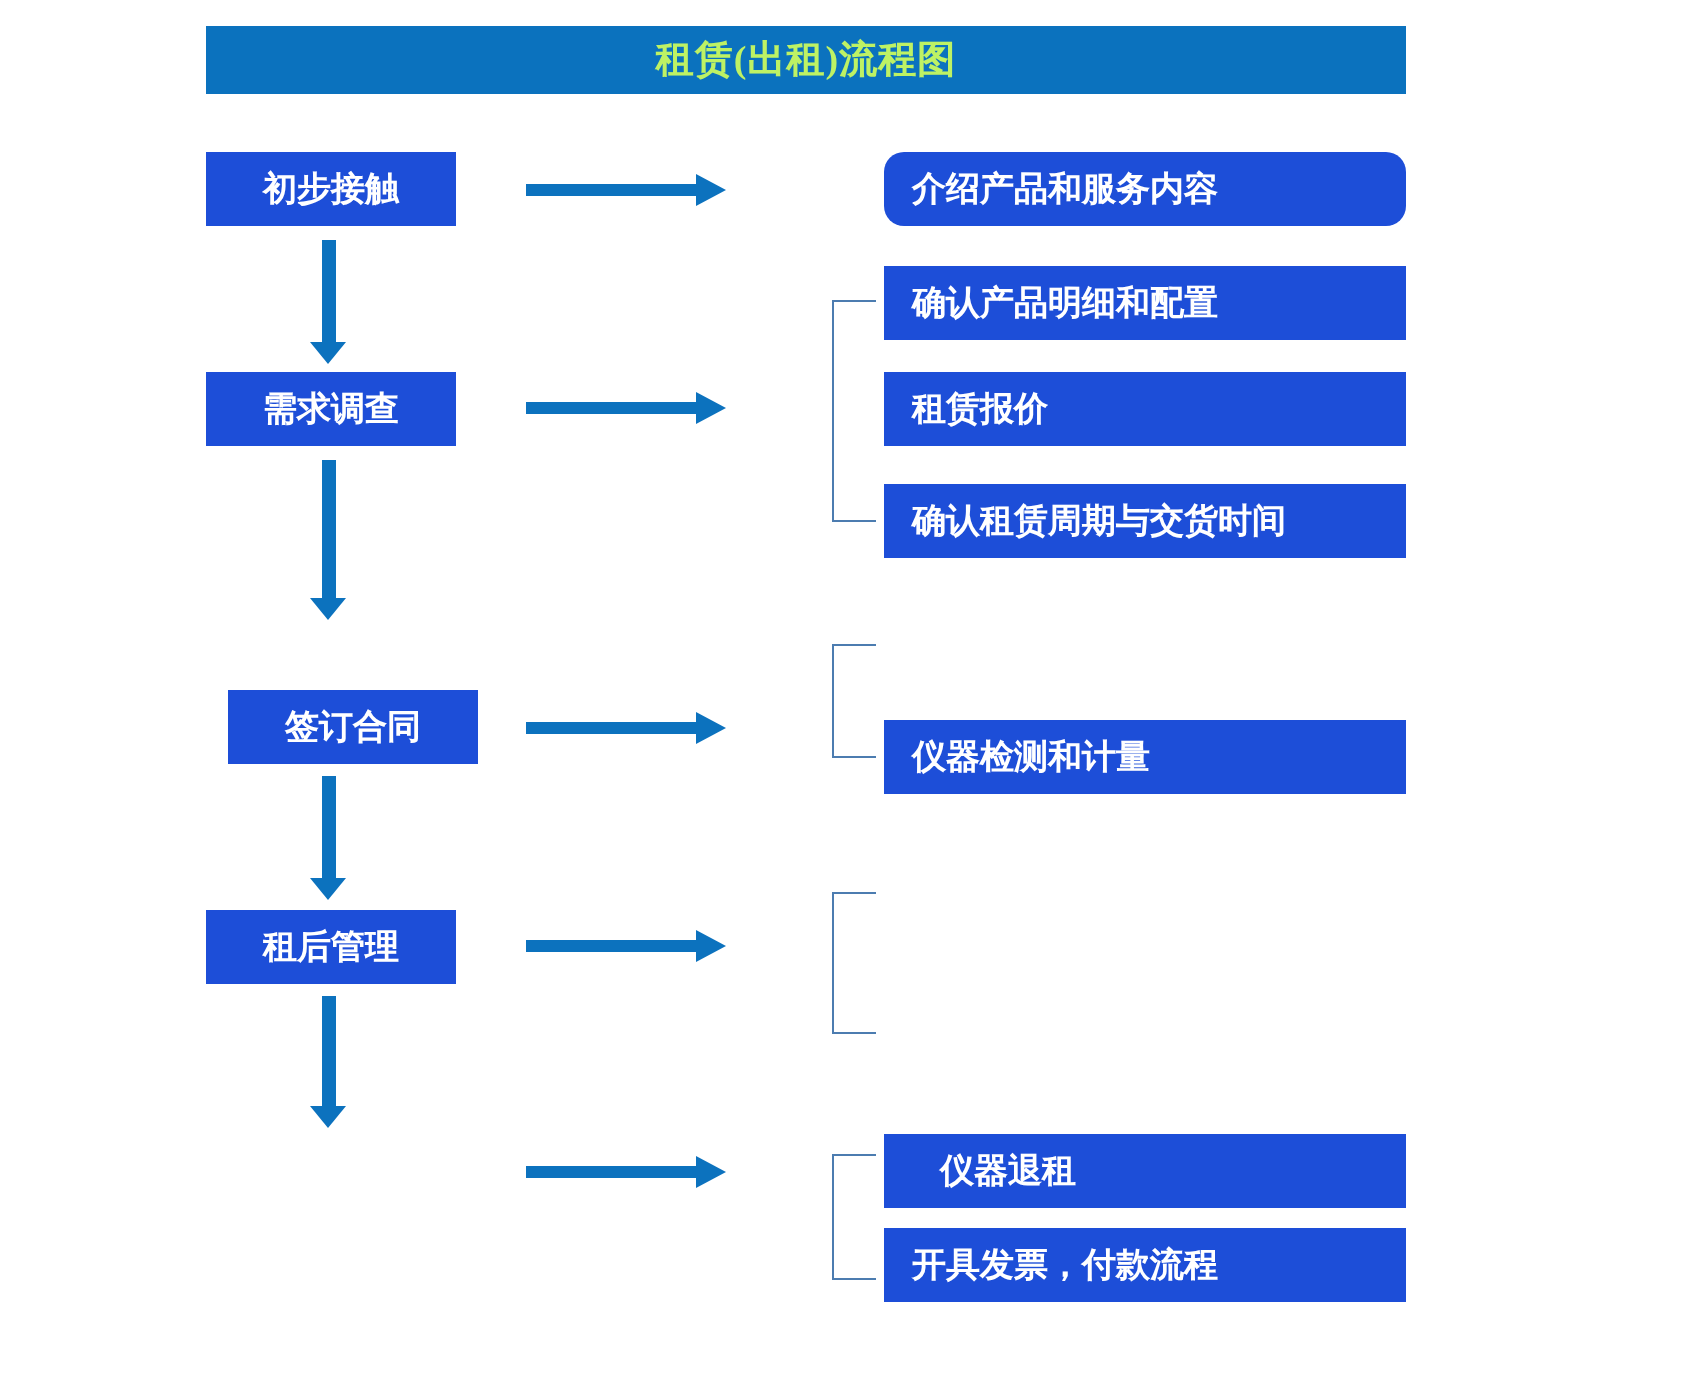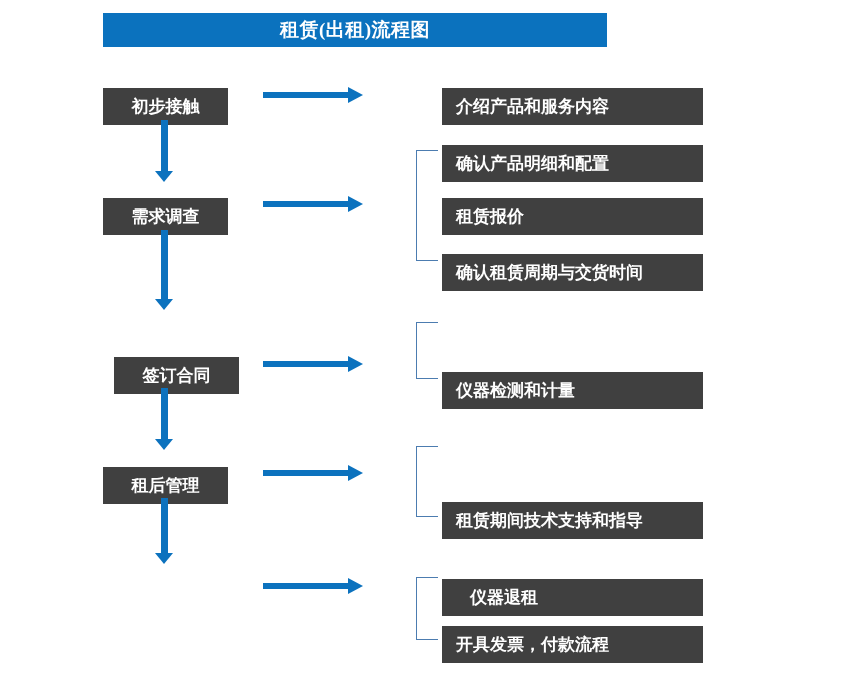--- a/index.html
+++ b/index.html
@@ -1,30 +1,30 @@
 <!DOCTYPE html>
 <html><head>
 <meta charset="utf-8">
 <style>
   html,body{margin:0;padding:0;background:#ffffff;}
   body{width:844px;height:688px;position:relative;overflow:hidden;
        font-family:"Liberation Serif","DejaVu Serif",serif;}
   .canvas{position:absolute;left:0;top:0;width:844px;height:688px;}
 
   .title-bar{
-    position:absolute;left:103px;top:13px;width:504px;height:34px;
-    background:#0B72BE;color:#ffffff;
+    position:absolute;left:103px;top:13px;width:600px;height:34px;
+    background:#0B72BE;color:#bef264;
     display:flex;align-items:center;justify-content:center;
     font-size:19px;font-weight:bold;letter-spacing:0.5px;
   }
 
   .box{
-    position:absolute;background:#404040;color:#ffffff;
+    position:absolute;background:#1d4ed8;color:#ffffff;
     display:flex;align-items:center;
-    font-size:17px;font-weight:bold;white-space:nowrap;margin-top:12px;
+    font-size:17px;font-weight:bold;white-space:nowrap;
   }
   .box.left{width:125px;height:37px;justify-content:center;}
   .box.right{width:261px;height:37px;justify-content:flex-start;padding-left:14px;box-sizing:border-box;}
 
   
   .v-arrow{position:absolute;width:24px;}
   .v-arrow .shaft{position:absolute;left:9px;top:0;width:7px;background:#0C72BE;}
   .v-arrow .head{position:absolute;left:3px;width:0;height:0;
     border-left:9px solid transparent;border-right:9px solid transparent;
     border-top:11px solid #0C72BE;}
@@ -48,21 +48,21 @@
 
 <div class="canvas">
 
   <div class="title-bar">租赁(出租)流程图</div>
 
   <div class="box left" style="left:103px;top:76px;">初步接触</div>
   <div class="h-arrow" style="left:263px;top:87px;">
     <div class="shaft"></div>
     <div class="head"></div>
   </div>
-  <div class="box right" style="left:442px;top:76px;">介绍产品和服务内容</div>
+  <div class="box right" style="left:442px;top:76px;border-radius:10px;">介绍产品和服务内容</div>
 
   <div class="v-arrow" style="left:152px;top:120px;height:62px;">
     <div class="shaft" style="height:51px;"></div>
     <div class="head" style="top:51px;"></div>
   </div>
 
   <div class="box left" style="left:103px;top:186px;">需求调查</div>
   <div class="h-arrow" style="left:263px;top:196px;">
     <div class="shaft"></div>
     <div class="head"></div>
@@ -89,21 +89,20 @@
     <div class="shaft" style="height:51px;"></div>
     <div class="head" style="top:51px;"></div>
   </div>
 
   <div class="box left" style="left:103px;top:455px;">租后管理</div>
   <div class="h-arrow" style="left:263px;top:465px;">
     <div class="shaft"></div>
     <div class="head"></div>
   </div>
   <div class="bracket" style="left:416px;top:446px;height:71px;"></div>
-  <div class="box right" style="left:442px;top:490px;">租赁期间技术支持和指导</div>
 
   <div class="v-arrow" style="left:152px;top:498px;height:66px;">
     <div class="shaft" style="height:55px;"></div>
     <div class="head" style="top:55px;"></div>
   </div>
 
   <div class="h-arrow" style="left:263px;top:578px;">
     <div class="shaft"></div>
     <div class="head"></div>
   </div>

